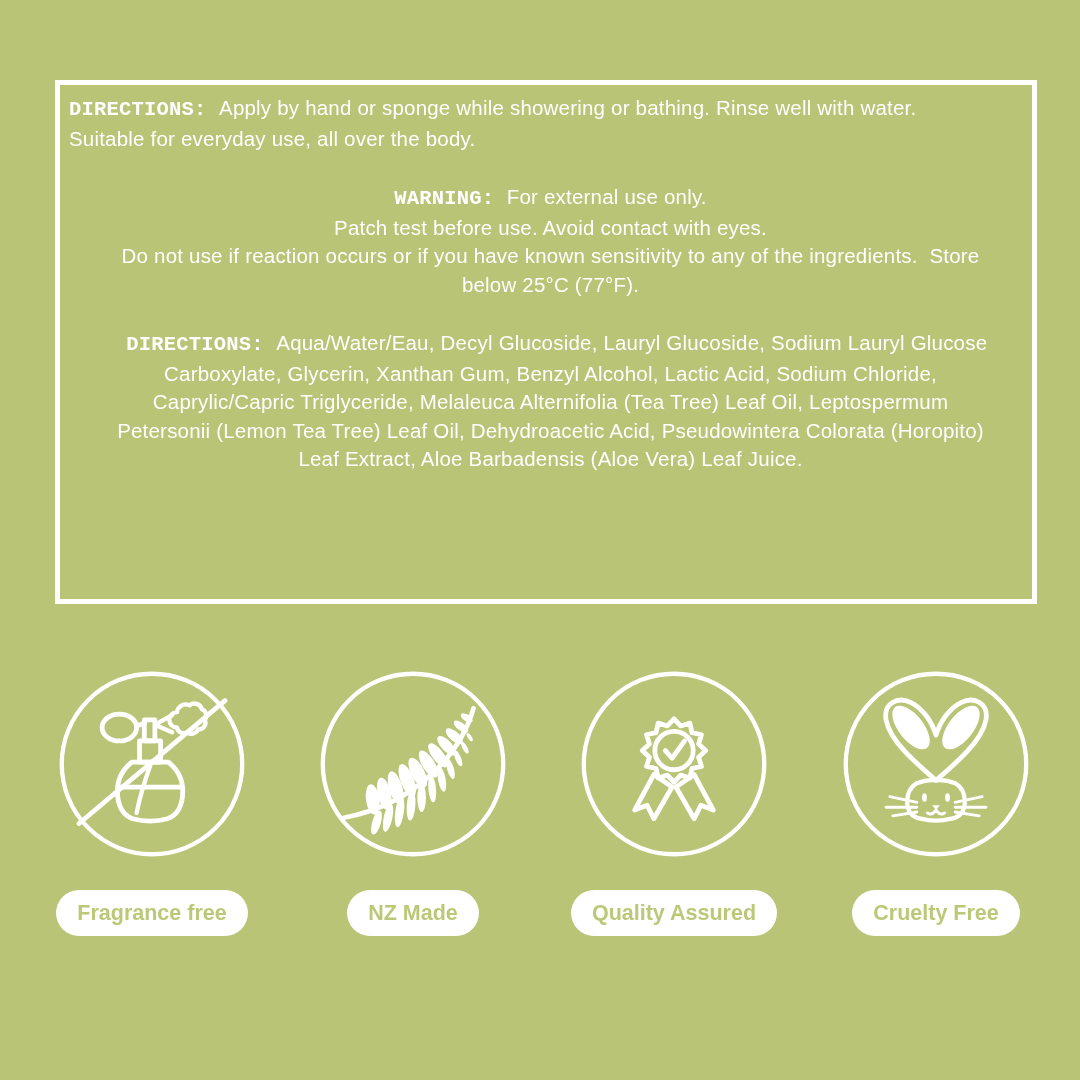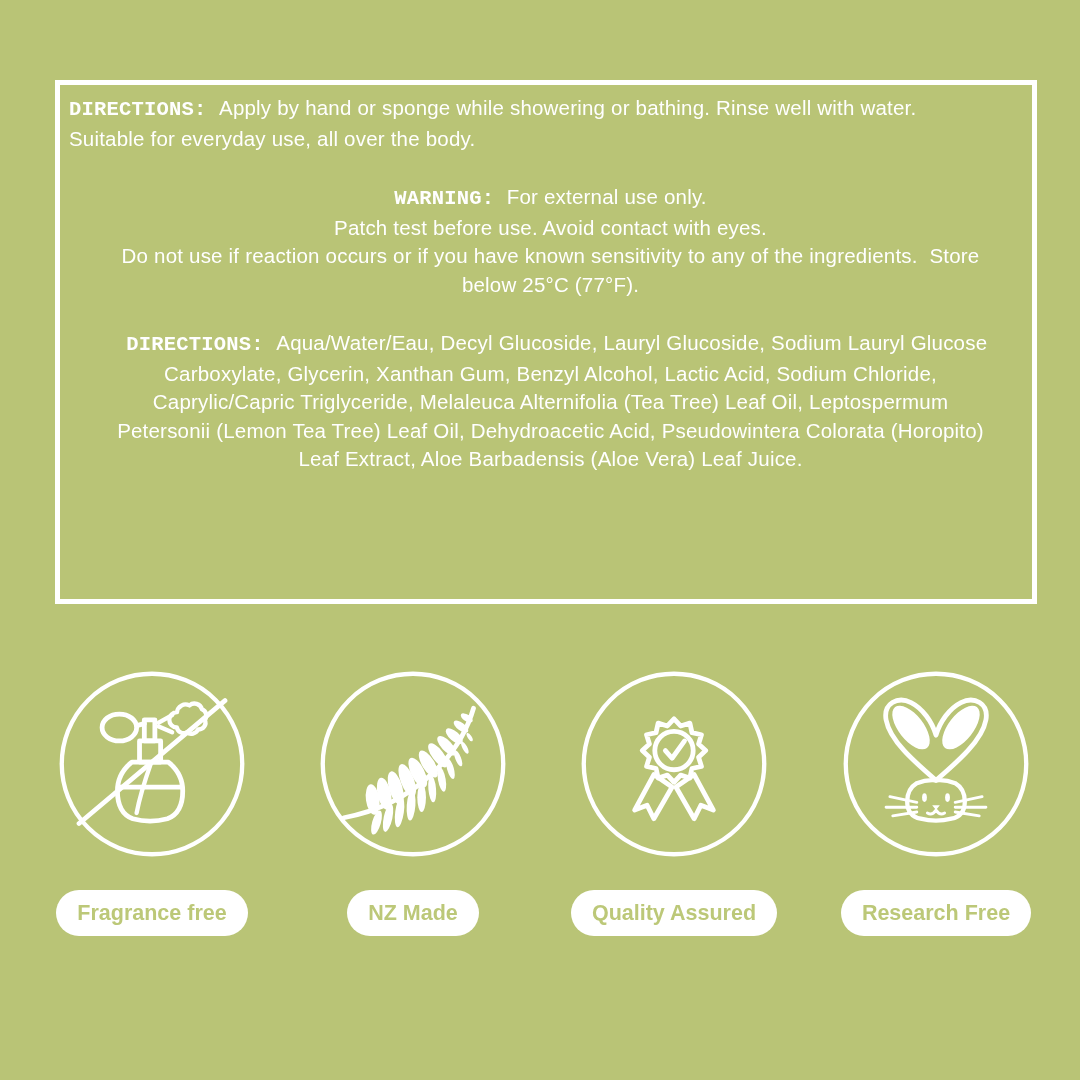--- a/index.html
+++ b/index.html
@@ -171,16 +171,16 @@
           <ellipse class="fill" cx="88" cy="133" rx="2.5" ry="4.5"></ellipse>
           <ellipse class="fill" cx="112" cy="133" rx="2.5" ry="4.5"></ellipse>
           <path class="fill" d="M96,141 L104,141 L100,146 Z"></path>
           <path class="stroke-fine" d="M100,146 Q96,152 91,149 M100,146 Q104,152 109,149"></path>
 
           <path class="stroke-fine" d="M80,138 L52,132 M80,143 L48,143 M80,148 L55,152"></path>
           <path class="stroke-fine" d="M120,138 L148,132 M120,143 L152,143 M120,148 L145,152"></path>
         </g>
       </svg>
     </div>
-    <div class="badge-pill">Research Free</div>
+    <div class="badge-pill">Cruelty Free</div>
   </div>
 
 </div>
 
 </body></html>

